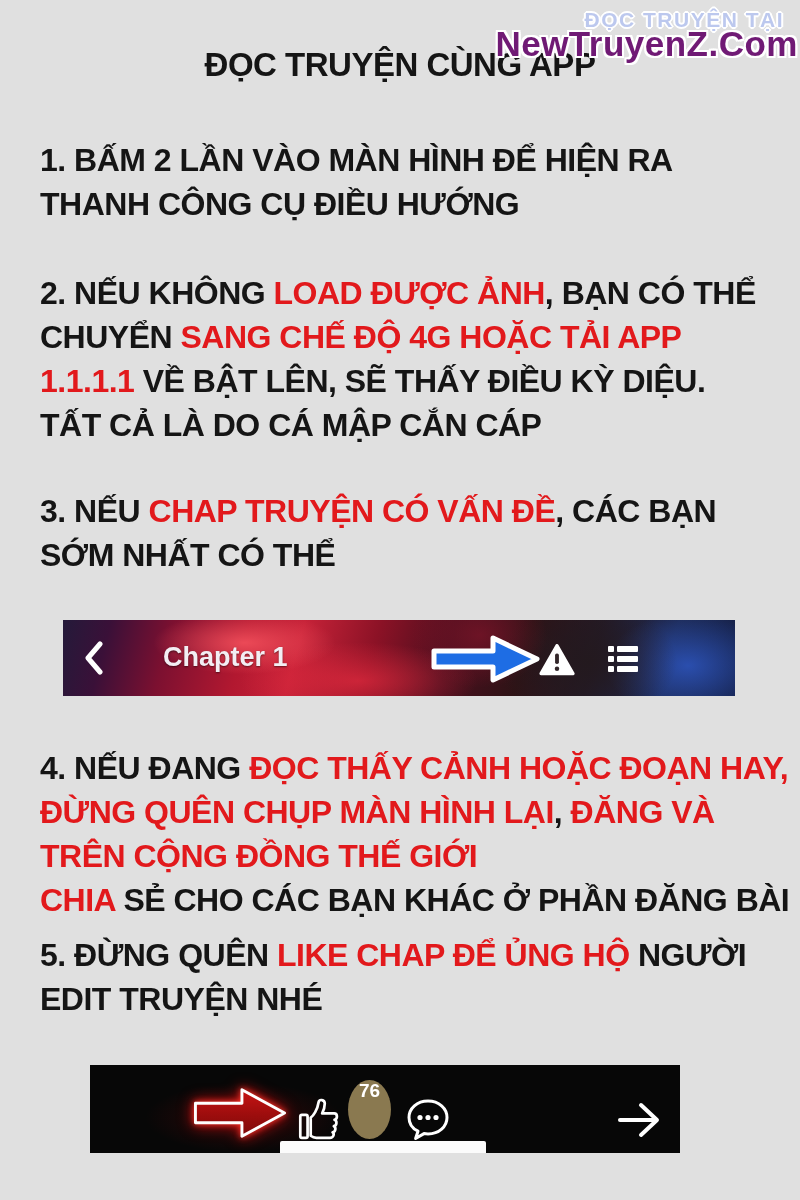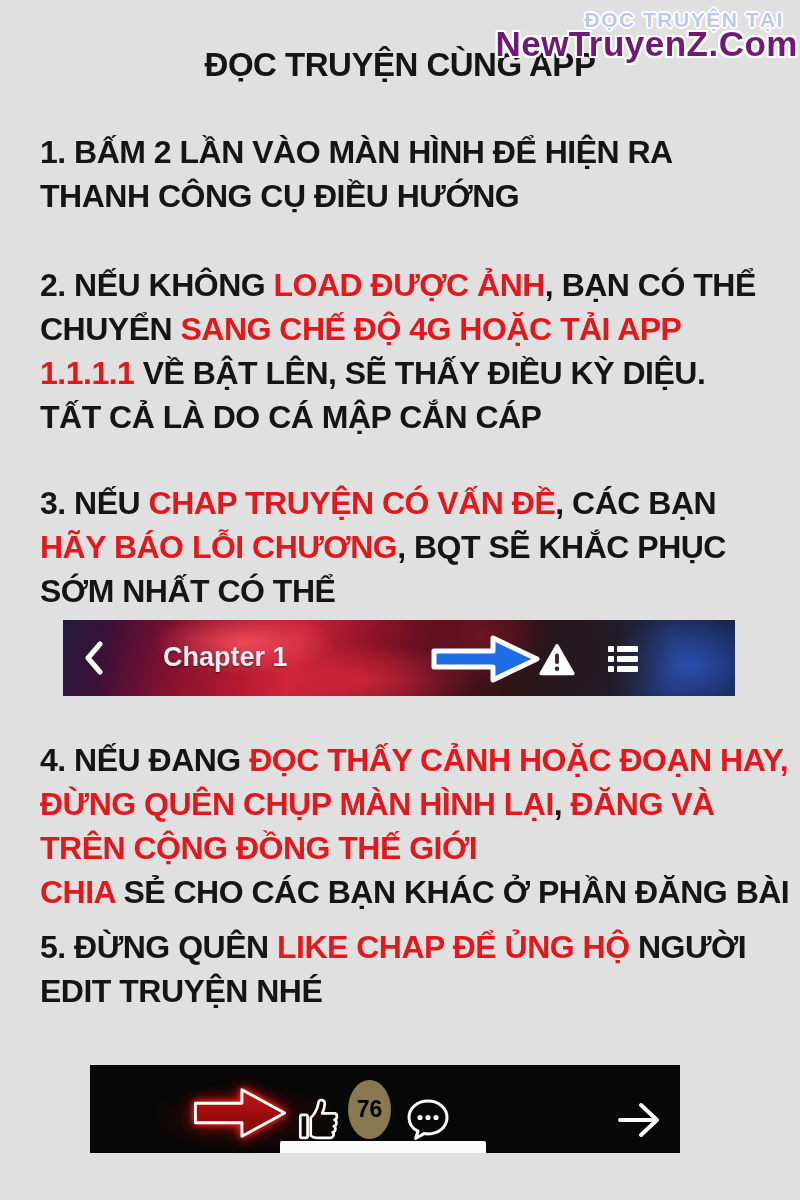--- a/index.html
+++ b/index.html
@@ -31,21 +31,21 @@
 
   
   .title {
     position:absolute; top:46px; left:0; width:800px; text-align:center;
     font-size:33px; font-weight:bold; letter-spacing:-0.5px; color:#151515;
     z-index:2;
   }
   .para {
     position:absolute; left:40px;
     font-size:32px; font-weight:bold; line-height:44px; letter-spacing:-0.5px;
-    color:#151515; white-space:nowrap; z-index:2;
+    color:#151515; white-space:nowrap; z-index:2;margin-top:8px;
   }
   .k { color:#151515; }
   .r { color:#e2191c; }
   #p1 { top:130px; }
   #p2 { top:263px; }
   #p3 { top:481px; }
   #p4 { top:738px; }
   #p5 { top:925px; }
 
   
@@ -79,22 +79,22 @@
       #070707;
   }
   .red-arrow {
     position:absolute; left:101px; top:17px;
     filter:drop-shadow(0 0 3px rgba(255,60,50,.95)) drop-shadow(0 0 7px rgba(240,10,10,.8));
   }
   .thumb   { position:absolute; left:206px; top:26px; }
   .badge {
     position:absolute; left:258px; top:15px; width:43px; height:59px;
     background:#8a7950; border-radius:50%;
-    display:flex; align-items:center; justify-content:center;
-    color:#000000; font-size:23px; font-weight:bold;
+    display:flex; align-items:flex-start; justify-content:center;
+    color:#ffffff; font-size:19px; font-weight:bold;
   }
   .bubble  { position:absolute; left:313px; top:31px; }
   .next-ar { position:absolute; left:526px; top:33px; }
   .white-strip {
     position:absolute; left:190px; top:76px; width:206px; height:12px;
     background:#fbfbfb; border-radius:2px 2px 0 0;
   }
 </style>
 </head>
 <body>
@@ -122,23 +122,20 @@
       <span class="r">1.1.1.1</span><span class="k"> VỀ BẬT LÊN, SẼ THẤY ĐIỀU KỲ DIỆU.</span>
     </div>
     <div>
       <span class="k">TẤT CẢ LÀ DO CÁ MẬP CẮN CÁP</span>
     </div>
   </div>
 
   <div class="para" id="p3">
     <div>
       <span class="k">3. NẾU </span><span class="r">CHAP TRUYỆN CÓ VẤN ĐỀ</span><span class="k">, CÁC BẠN</span>
-    </div>
-    <div>
-      <span class="r">HÃY BÁO LỖI CHƯƠNG</span><span class="k">, BQT SẼ KHẮC PHỤC</span>
     </div>
     <div>
       <span class="k">SỚM NHẤT CÓ THỂ</span>
     </div>
   </div>
 
   <div class="chapter-bar">
     <svg class="chap-back" width="18" height="34" viewBox="0 0 18 34">
       <polyline points="15,3 3,17 15,31" fill="none" stroke="#ffffff" stroke-width="5" stroke-linecap="round" stroke-linejoin="round"></polyline>
     </svg>

